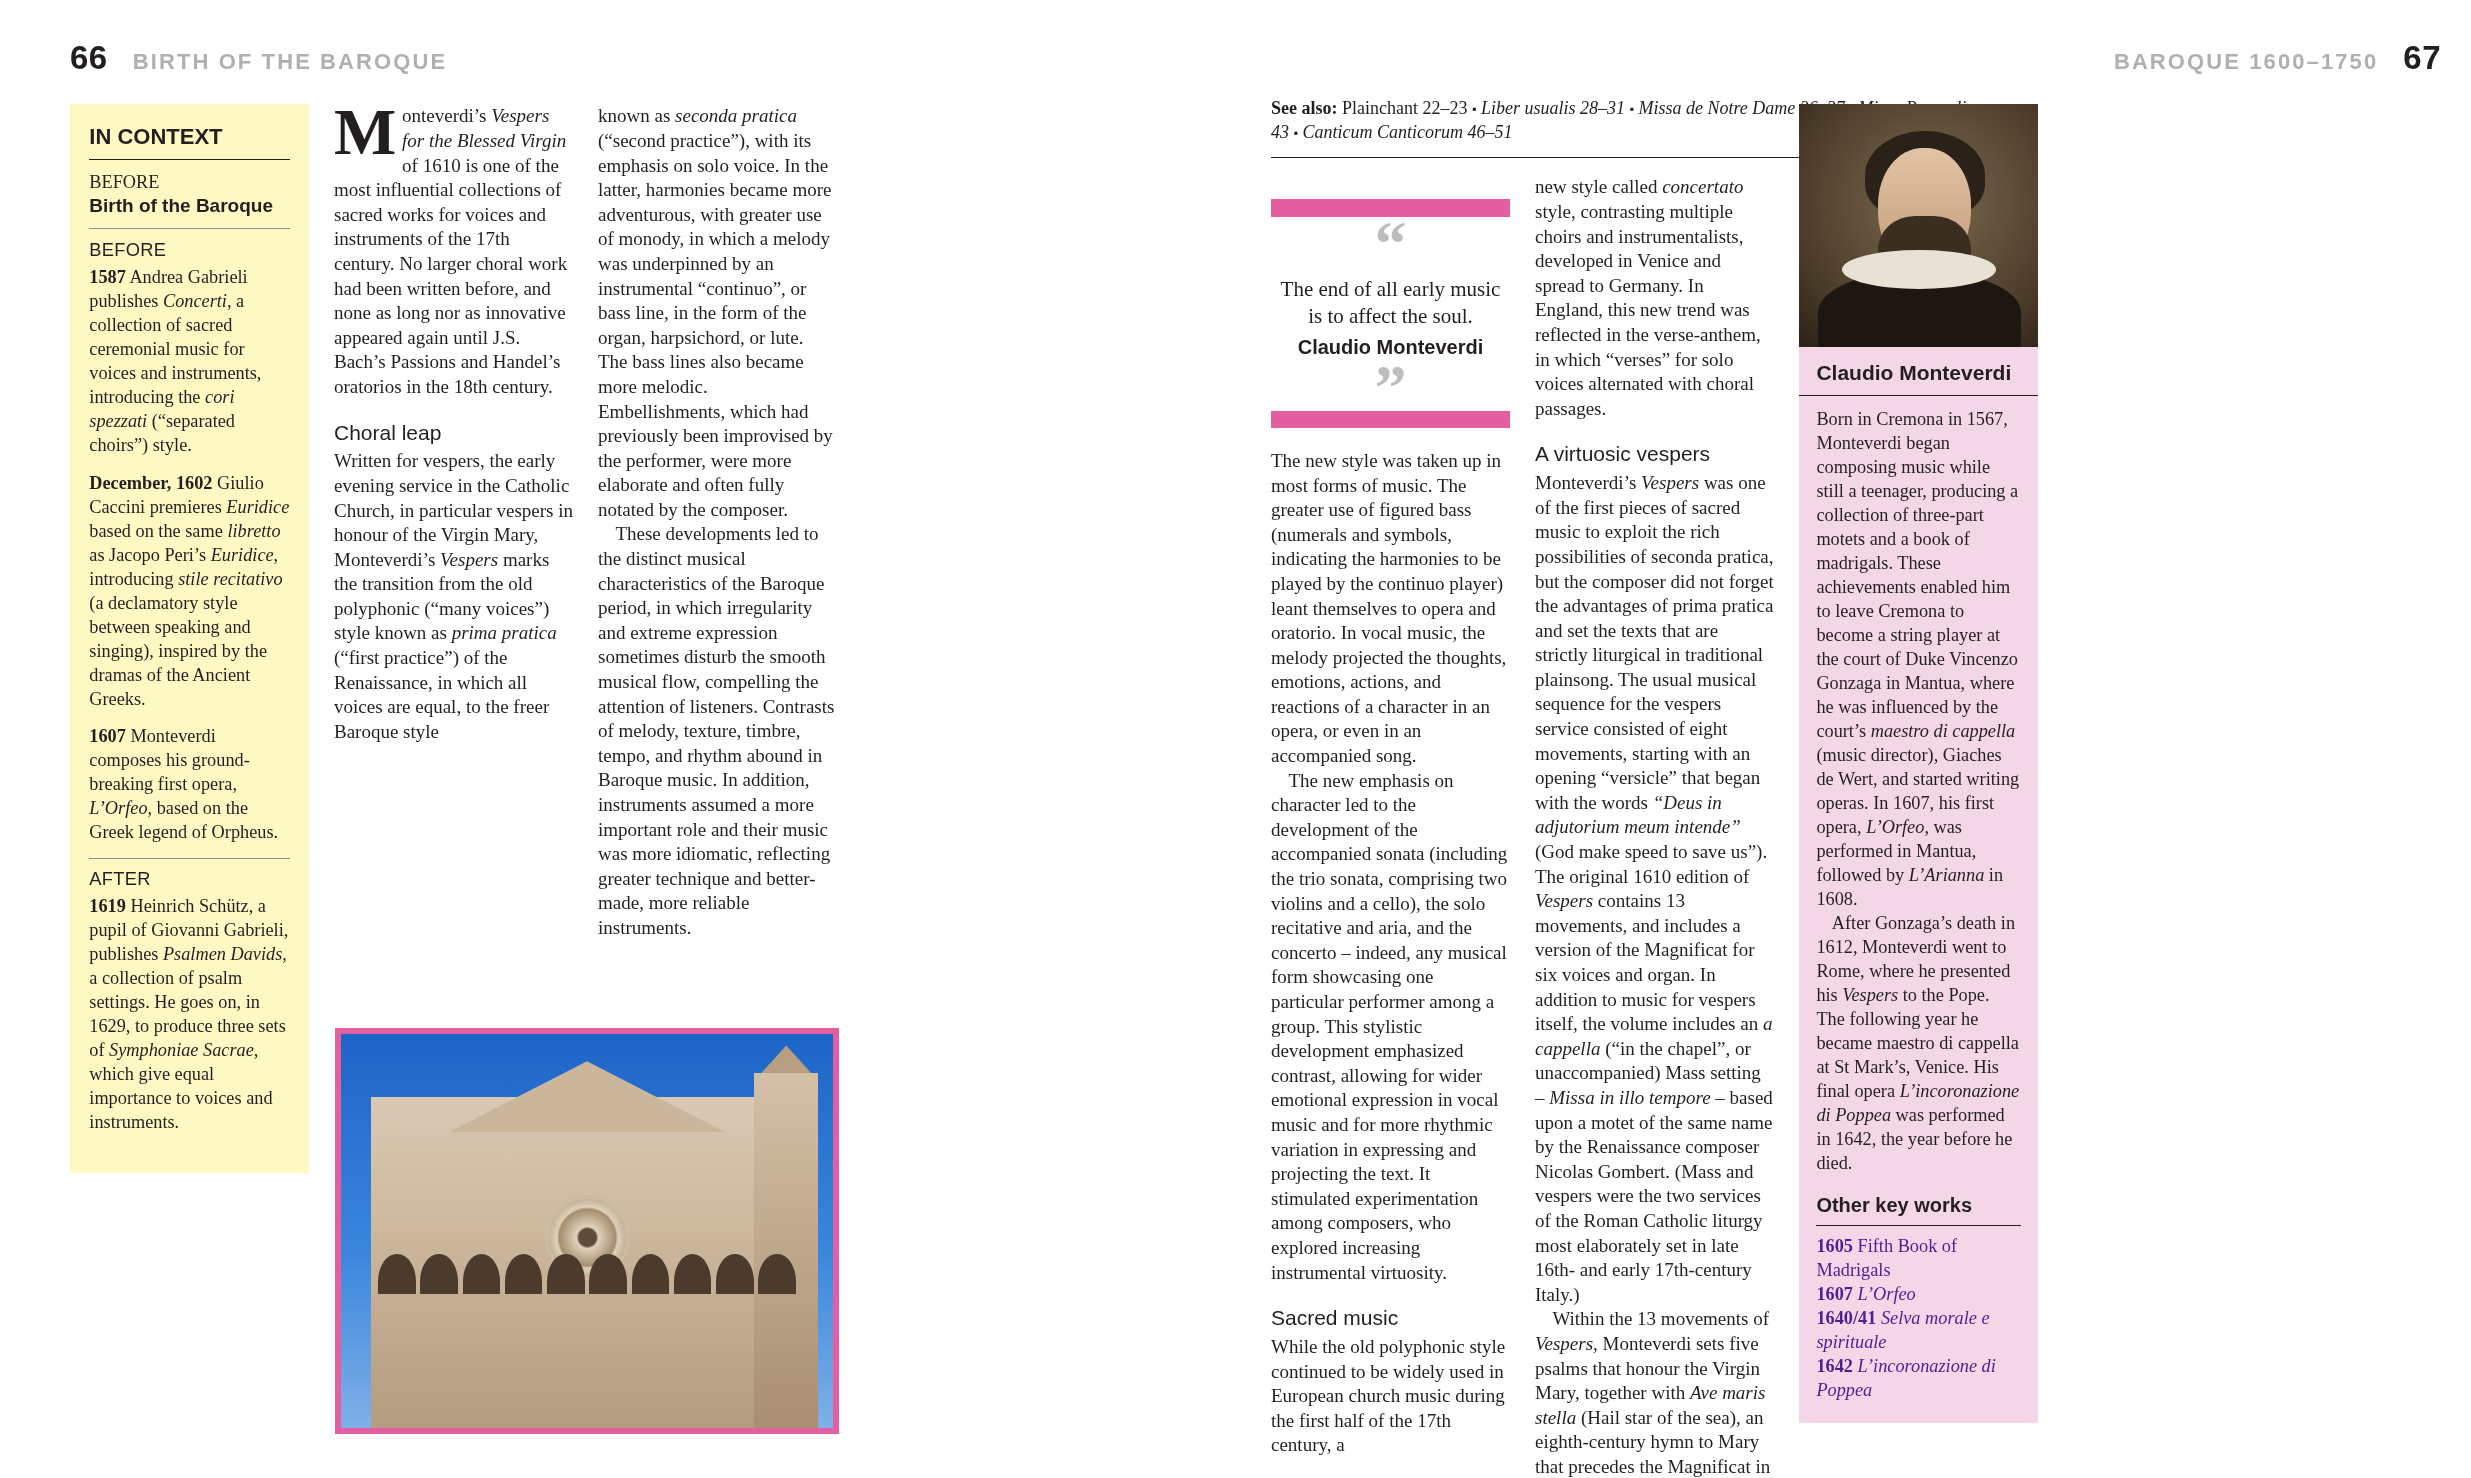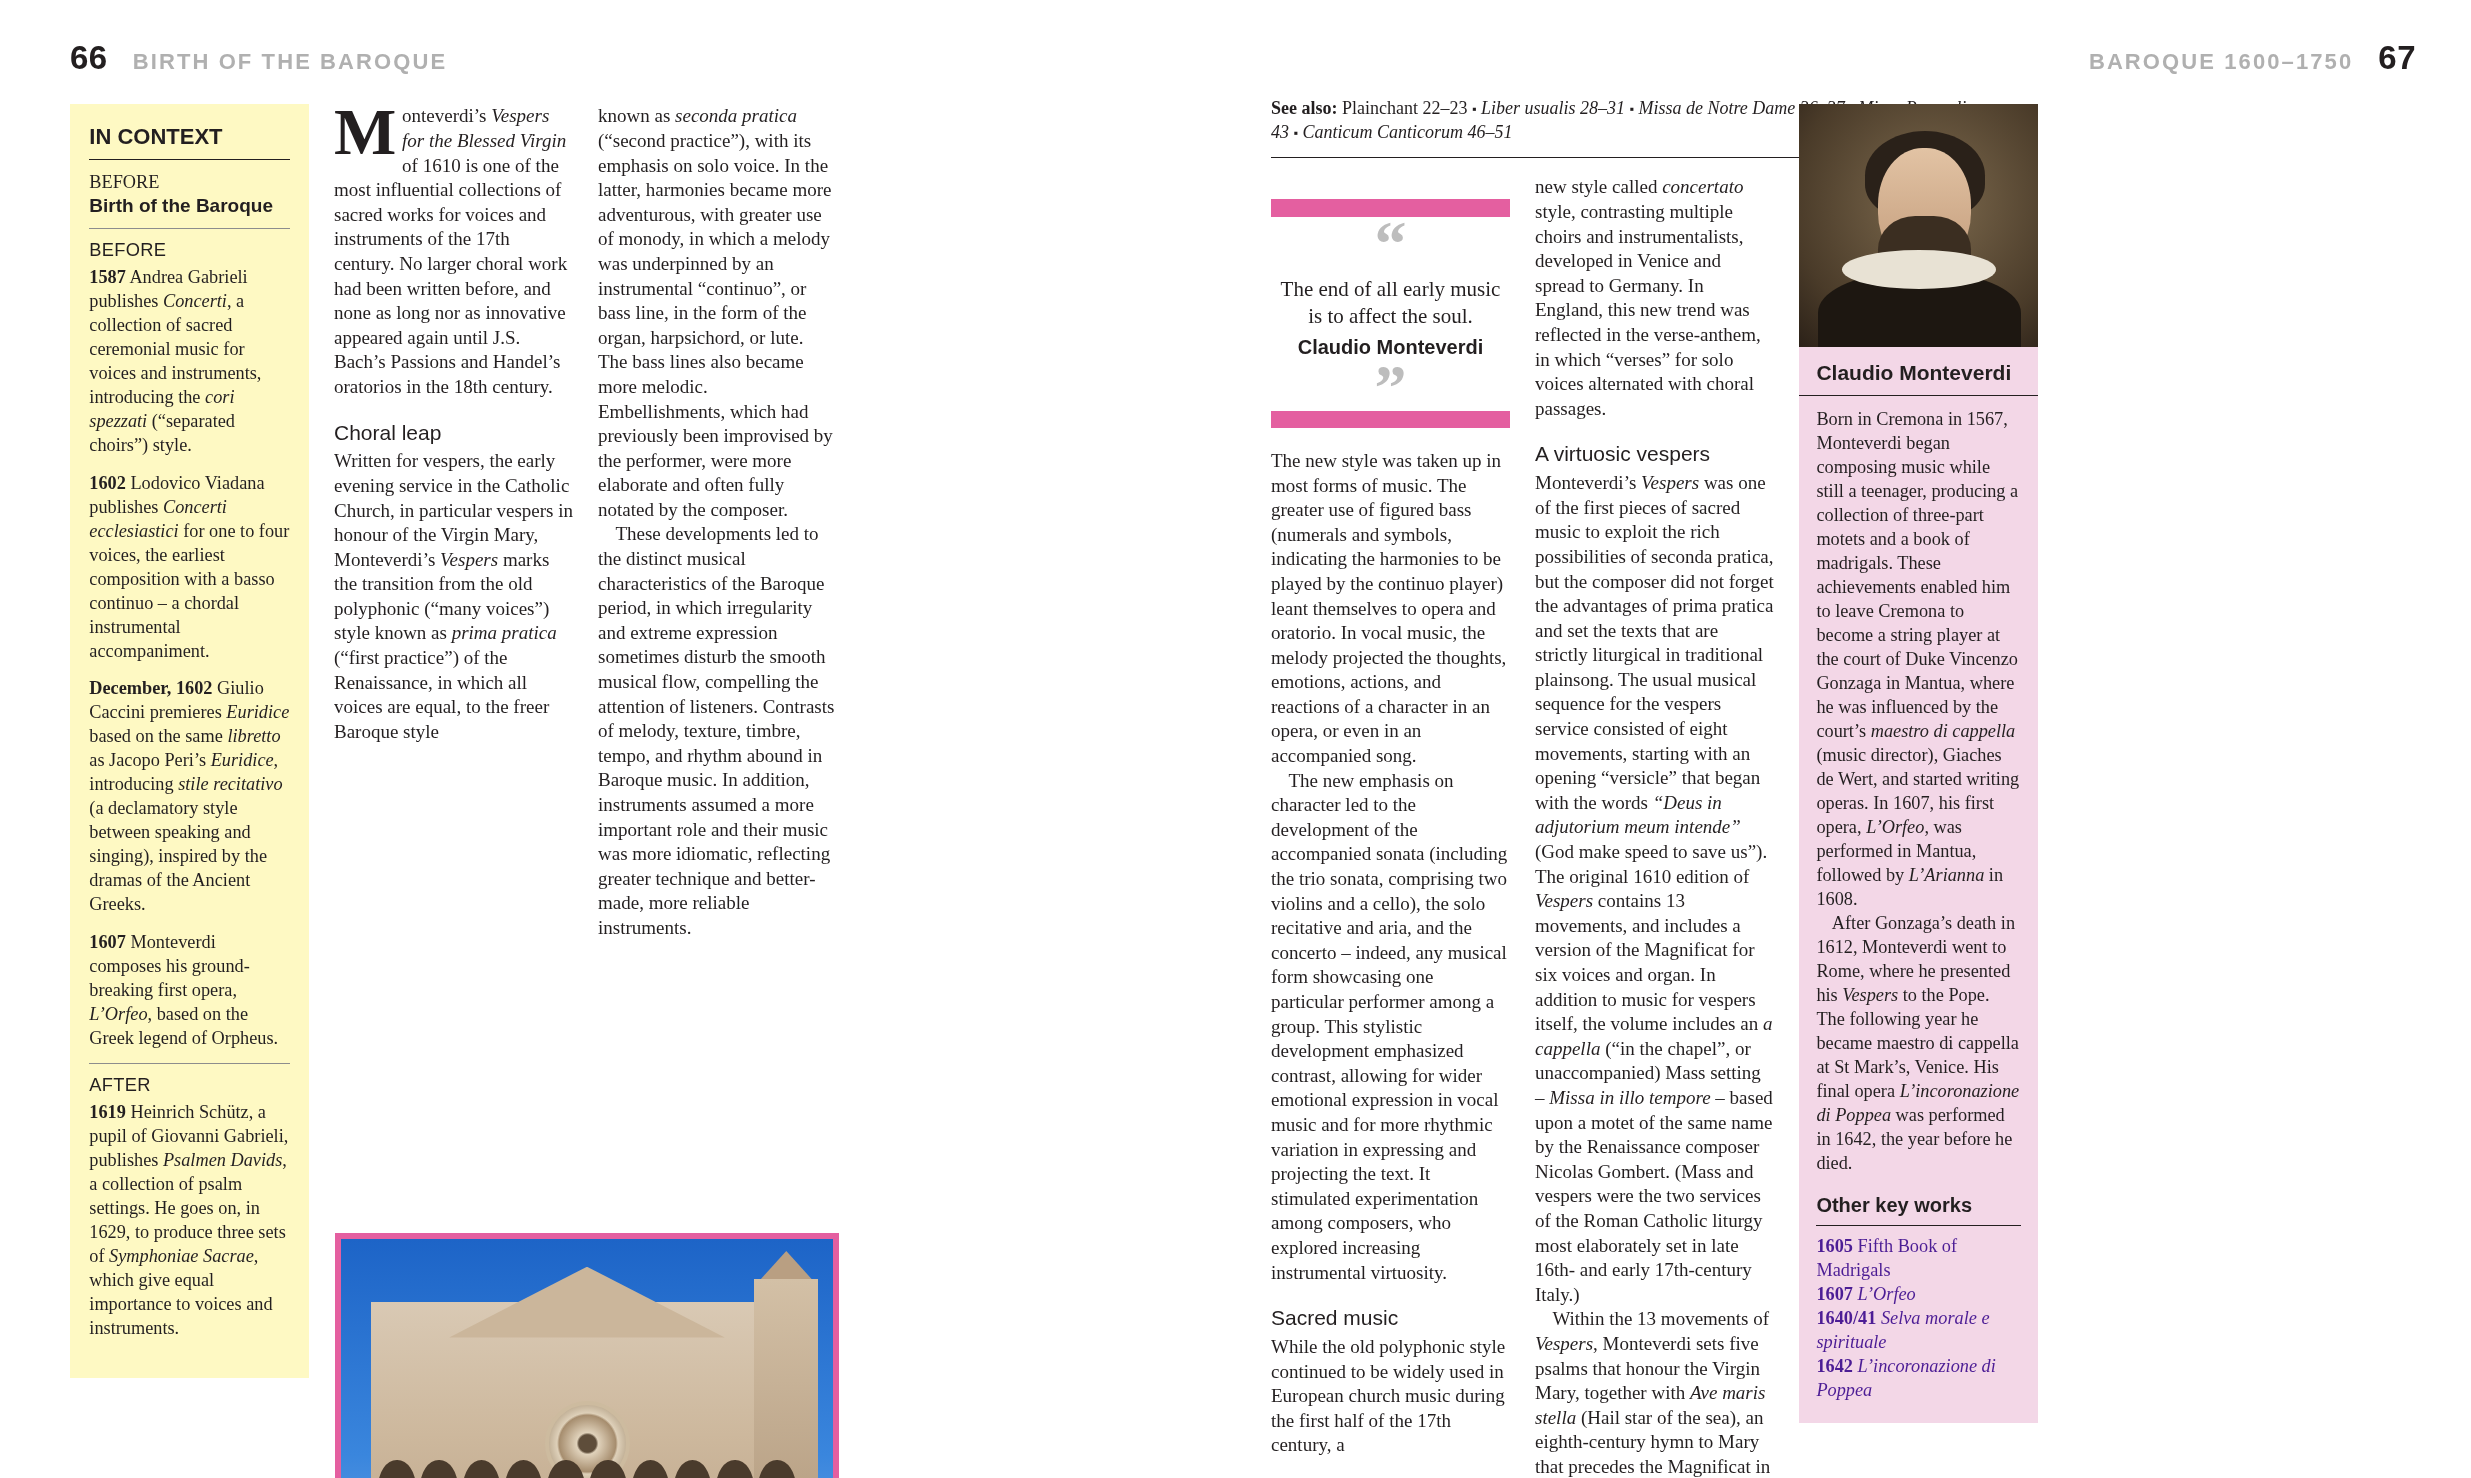--- a/index.html
+++ b/index.html
@@ -15,21 +15,21 @@
     display: flex;
     background: #ffffff;
     align-items: flex-end;
   }
   .page {
     position: relative;
     width: 1236px; height: 1478px;
     padding: 39px 46px 29px 46px;
   }
   .page.left  { padding-left: 70px; padding-right: 35px; }
-  .page.right { padding-left: 35px; padding-right: 56px; }
+  .page.right { padding-left: 35px; padding-right: 31px; }
 
   
   .hdr {
     display: flex; align-items: baseline;
     height: 50px;
   }
   .hdr.left { gap: 25px; }
   .hdr.right { justify-content: flex-end; gap: 25px; }
   .folio {
     font-size: 33px; font-weight: bold; color: #231f20;
@@ -293,23 +293,20 @@
           <div class="ic-label">BEFORE</div>
           <div class="ic-focus">Birth of the Baroque</div>
 
           <hr class="ic-hr">
           <div class="ic-head">BEFORE</div>
 
           <p class="ic-entry">
             <b>1587</b><span> Andrea Gabrieli publishes <i>Concerti</i>, a collection of sacred ceremonial music for voices and instruments, introducing the <i>cori spezzati</i> (“separated choirs”) style.</span>
           </p>
 
-          <p class="ic-entry">
-            <b>1602</b><span> Lodovico Viadana publishes <i>Concerti ecclesiastici</i> for one to four voices, the earliest composition with a basso continuo – a chordal instrumental accompaniment.</span>
-          </p>
 
           <p class="ic-entry">
             <b>December, 1602</b><span> Giulio Caccini premieres <i>Euridice</i> based on the same <i>libretto</i> as Jacopo Peri’s <i>Euridice</i>, introducing <i>stile recitativo</i> (a declamatory style between speaking and singing), inspired by the dramas of the Ancient Greeks.</span>
           </p>
 
           <p class="ic-entry">
             <b>1607</b><span> Monteverdi composes his ground-breaking first opera, <i>L’Orfeo</i>, based on the Greek legend of Orpheus.</span>
           </p>
 
           <hr class="ic-hr">

